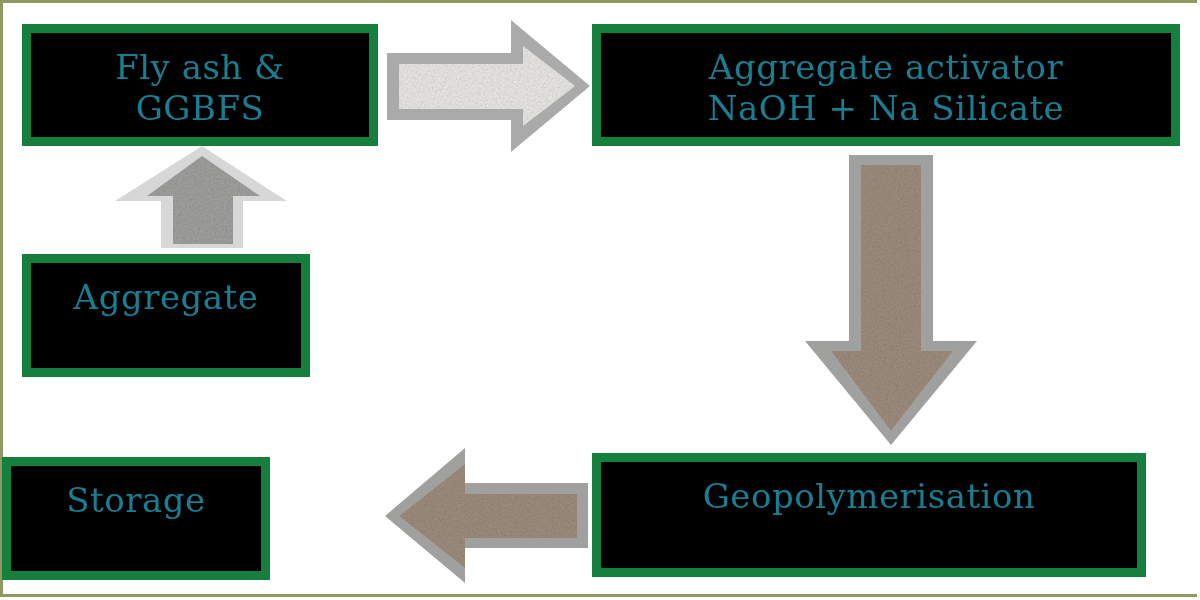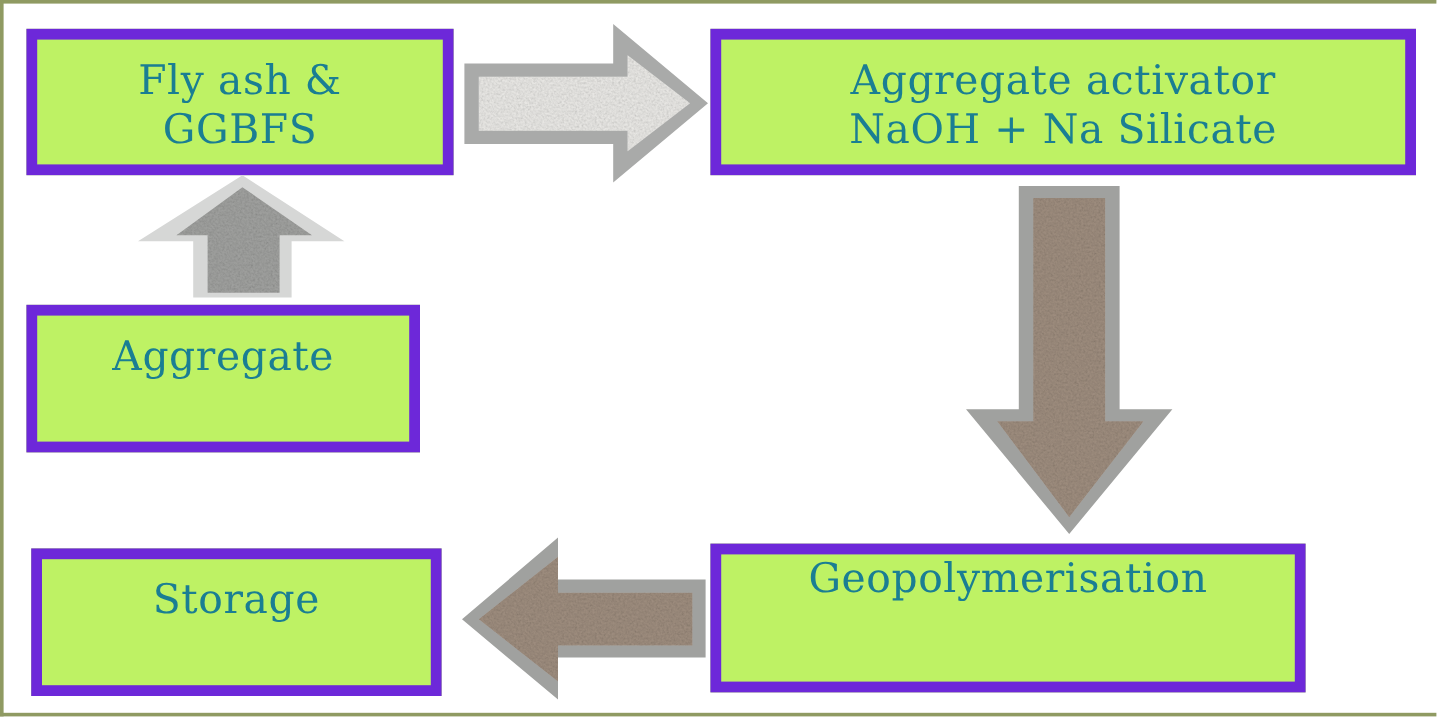--- a/index.html
+++ b/index.html
@@ -8,33 +8,33 @@
     background: #ffffff;
     font-family: "DejaVu Serif", "Liberation Serif", serif;
   }
   .frame {
     position: absolute; left: 0; top: 0; width: 1197px; height: 597px;
     border-top: 3px solid #8f9a62; border-left: 3px solid #8f9a62; border-bottom: 3px solid #8f9a62;
     box-sizing: border-box;
   }
   .box {
     position: absolute; box-sizing: border-box;
-    background: #bef264;
-    border: 9px solid #6d28d9;
+    background: #000000;
+    border: 9px solid #15803d;
     color: #1a7e93;
     text-align: center;
     line-height: 1.22;
     letter-spacing: 0.5px;
   }
   .box .label { display: block; white-space: pre-line; }
   #box-flyash { left: 22px; top: 24px; width: 356px; height: 122px; font-size: 34px; padding-top: 14px; }
   #box-alkaline { left: 592px; top: 24px; width: 588px; height: 122px; font-size: 34px; padding-top: 14px; }
-  #box-aggregate { left: 22px; top: 254px; width: 328px; height: 123px; font-size: 34px; padding-top: 14px; }
-  #box-storage { left: 26px; top: 457px; width: 342px; height: 123px; font-size: 34px; padding-top: 14px; }
-  #box-geo { left: 592px; top: 453px; width: 496px; height: 124px; font-size: 34px; }
+  #box-aggregate { left: 22px; top: 254px; width: 288px; height: 123px; font-size: 34px; padding-top: 14px; }
+  #box-storage { left: 2px; top: 457px; width: 268px; height: 123px; font-size: 34px; padding-top: 14px; }
+  #box-geo { left: 592px; top: 453px; width: 554px; height: 124px; font-size: 34px; padding-top: 14px; }
   svg.arrow { position: absolute; overflow: visible; }
 </style>
 </head>
 <body>
 
 <div class="frame"></div>
 
 <svg width="0" height="0" style="position:absolute">
   <defs>
     <filter id="grain" x="0" y="0" width="100%" height="100%">

